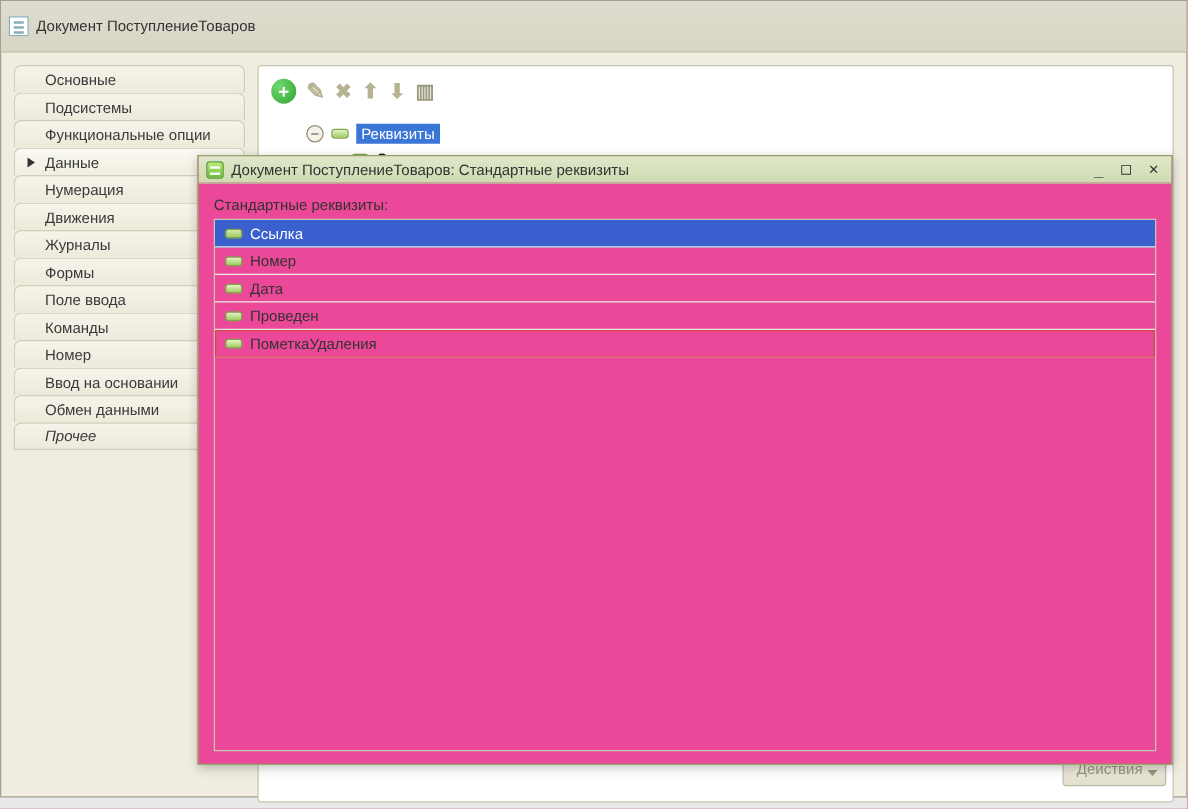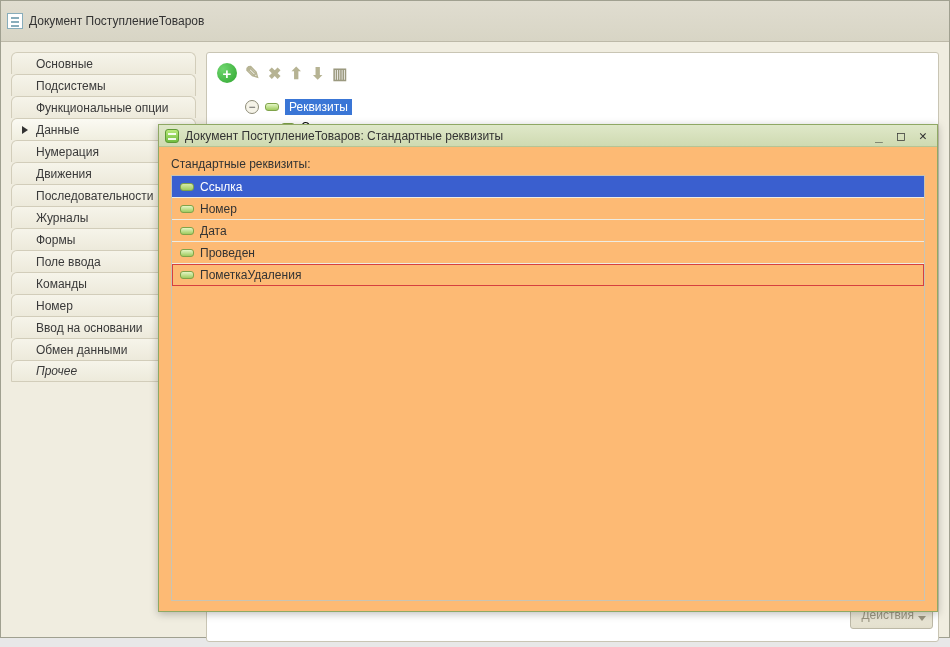--- a/index.html
+++ b/index.html
@@ -158,21 +158,21 @@
   .tree-label.sel {
     background: #3a76d6;
     color: #fff;
     padding: 1px 4px;
   }
   
   .dialog {
     position: absolute;
     left: 158px; top: 124px;
     width: 780px; height: 488px;
-    background: #fdba74;
+    background: #ec4899;
     border: 1px solid #8fa864;
     box-shadow: 0 2px 8px rgba(0,0,0,0.25);
     display: flex;
     flex-direction: column;
   }
   .dialog-titlebar {
     height: 22px;
     background: linear-gradient(#dfe8c9,#cfdab1);
     border-bottom: 1px solid #b6c494;
     display: flex;
@@ -272,21 +272,20 @@
   <div class="body-row">
 
     <div class="sidebar">
       <ul class="tablist" id="tablist">
           <li class="tab">Основные</li>
           <li class="tab">Подсистемы</li>
           <li class="tab">Функциональные опции</li>
           <li class="tab active">Данные</li>
           <li class="tab">Нумерация</li>
           <li class="tab">Движения</li>
-          <li class="tab">Последовательности</li>
           <li class="tab">Журналы</li>
           <li class="tab">Формы</li>
           <li class="tab">Поле ввода</li>
           <li class="tab">Команды</li>
           <li class="tab">Номер</li>
           <li class="tab">Ввод на основании</li>
           <li class="tab">Обмен данными</li>
           <li class="tab">Прочее</li>
         </ul>
     </div>

